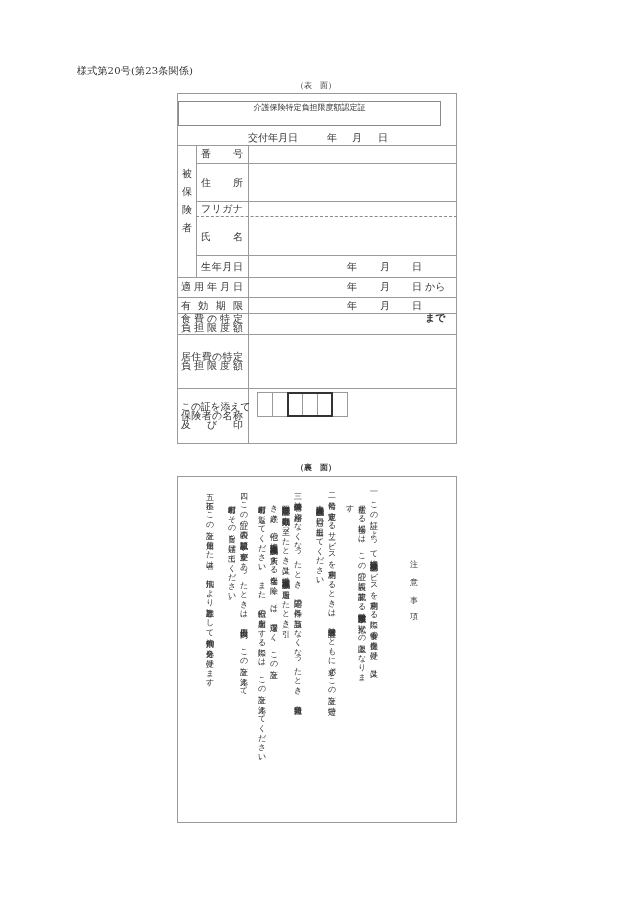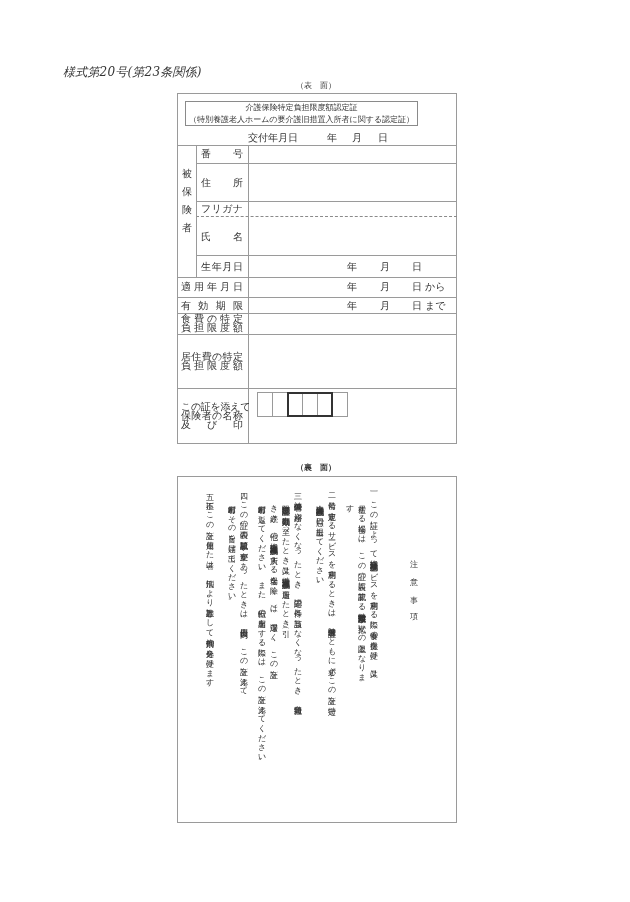--- a/index.html
+++ b/index.html
@@ -1,19 +1,19 @@
 <!DOCTYPE html>
 <html><head>
 <meta charset="utf-8">
 <style>
   html, body { margin:0; padding:0; }
   body { width:630px; height:902px; background:#ffffff; position:relative; overflow:hidden;
          font-family:"DejaVu Serif","Liberation Serif",serif; color:#333; }
   .abs { position:absolute; }
-  .form-no { left:63px; top:64px; font-size:12px; letter-spacing:0.2px;font-style:italic; }
+  .form-no { left:77px; top:64px; font-size:10px; letter-spacing:0.2px; }
   .side-label { font-size:8px; white-space:nowrap; transform:translateX(-50%); }
   .frame { border:1px solid #9a9a9a; box-sizing:border-box; }
   .title-box { border:1px solid #8a8a8a; box-sizing:border-box; text-align:center; font-size:8px; line-height:12px; padding-top:0px; }
   .hline { height:0; border-top:1px solid #9a9a9a; }
   .dline { height:0; border-top:1px dashed #8a8a8a; }
   .vline { width:0; border-left:1px solid #9a9a9a; }
   .t8 { font-size:10px; white-space:nowrap; line-height:9px; }
   .spread { display:flex; justify-content:space-between; }
   .vcol { writing-mode:vertical-rl; font-size:8px; line-height:12px; white-space:nowrap; letter-spacing:0.4px; }
   .box { box-sizing:border-box; border:1px solid #9a9a9a; }
@@ -21,23 +21,22 @@
 </style>
 </head>
 <body>
 
 <div class="abs form-no">様式第20号(第23条関係)</div>
 
 <div class="abs side-label" style="left:316px;top:80px;">（表　面）</div>
 
 <div class="abs frame" style="left:177px;top:93px;width:280px;height:351px;"></div>
 
-<div class="abs title-box" style="left:185px;top:101px;width:233px;height:25px;">
+<div class="abs title-box" style="left:178px;top:101px;width:263px;height:25px;">
   <div>介護保険特定負担限度額認定証</div>
-  <div>（特別養護老人ホームの要介護旧措置入所者に関する認定証）</div>
 </div>
 
 <div class="abs t8" style="left:248px;top:133px;">交付年月日</div>
 <div class="abs t8" style="left:327px;top:133px;">年</div>
 <div class="abs t8" style="left:352px;top:133px;">月</div>
 <div class="abs t8" style="left:378px;top:133px;">日</div>
 
 <div class="abs hline" style="left:177px;top:145px;width:280px;"></div>
 <div class="abs hline" style="left:196px;top:163px;width:261px;"></div>
 <div class="abs hline" style="left:196px;top:201px;width:261px;"></div>
@@ -100,21 +99,21 @@
 
 <div class="abs t8 spread" style="left:181px;top:301px;width:62px;">
   <span>有</span>
     <span>効</span>
     <span>期</span>
     <span>限</span>
 </div>
 <div class="abs t8" style="left:347px;top:301px;">年</div>
 <div class="abs t8" style="left:380px;top:301px;">月</div>
 <div class="abs t8" style="left:412px;top:301px;">日</div>
-<div class="abs t8" style="left:425px;top:301px;">まで</div>
+<div class="abs t8" style="left:425px;top:313px;font-weight:bold;">まで</div>
 
 <div class="abs" style="left:181px;top:314px;width:62px;">
   <div class="t8 spread">
       <span>食</span>
       <span>費</span>
       <span>の</span>
       <span>特</span>
       <span>定</span>
     </div>
   <div class="t8 spread">

